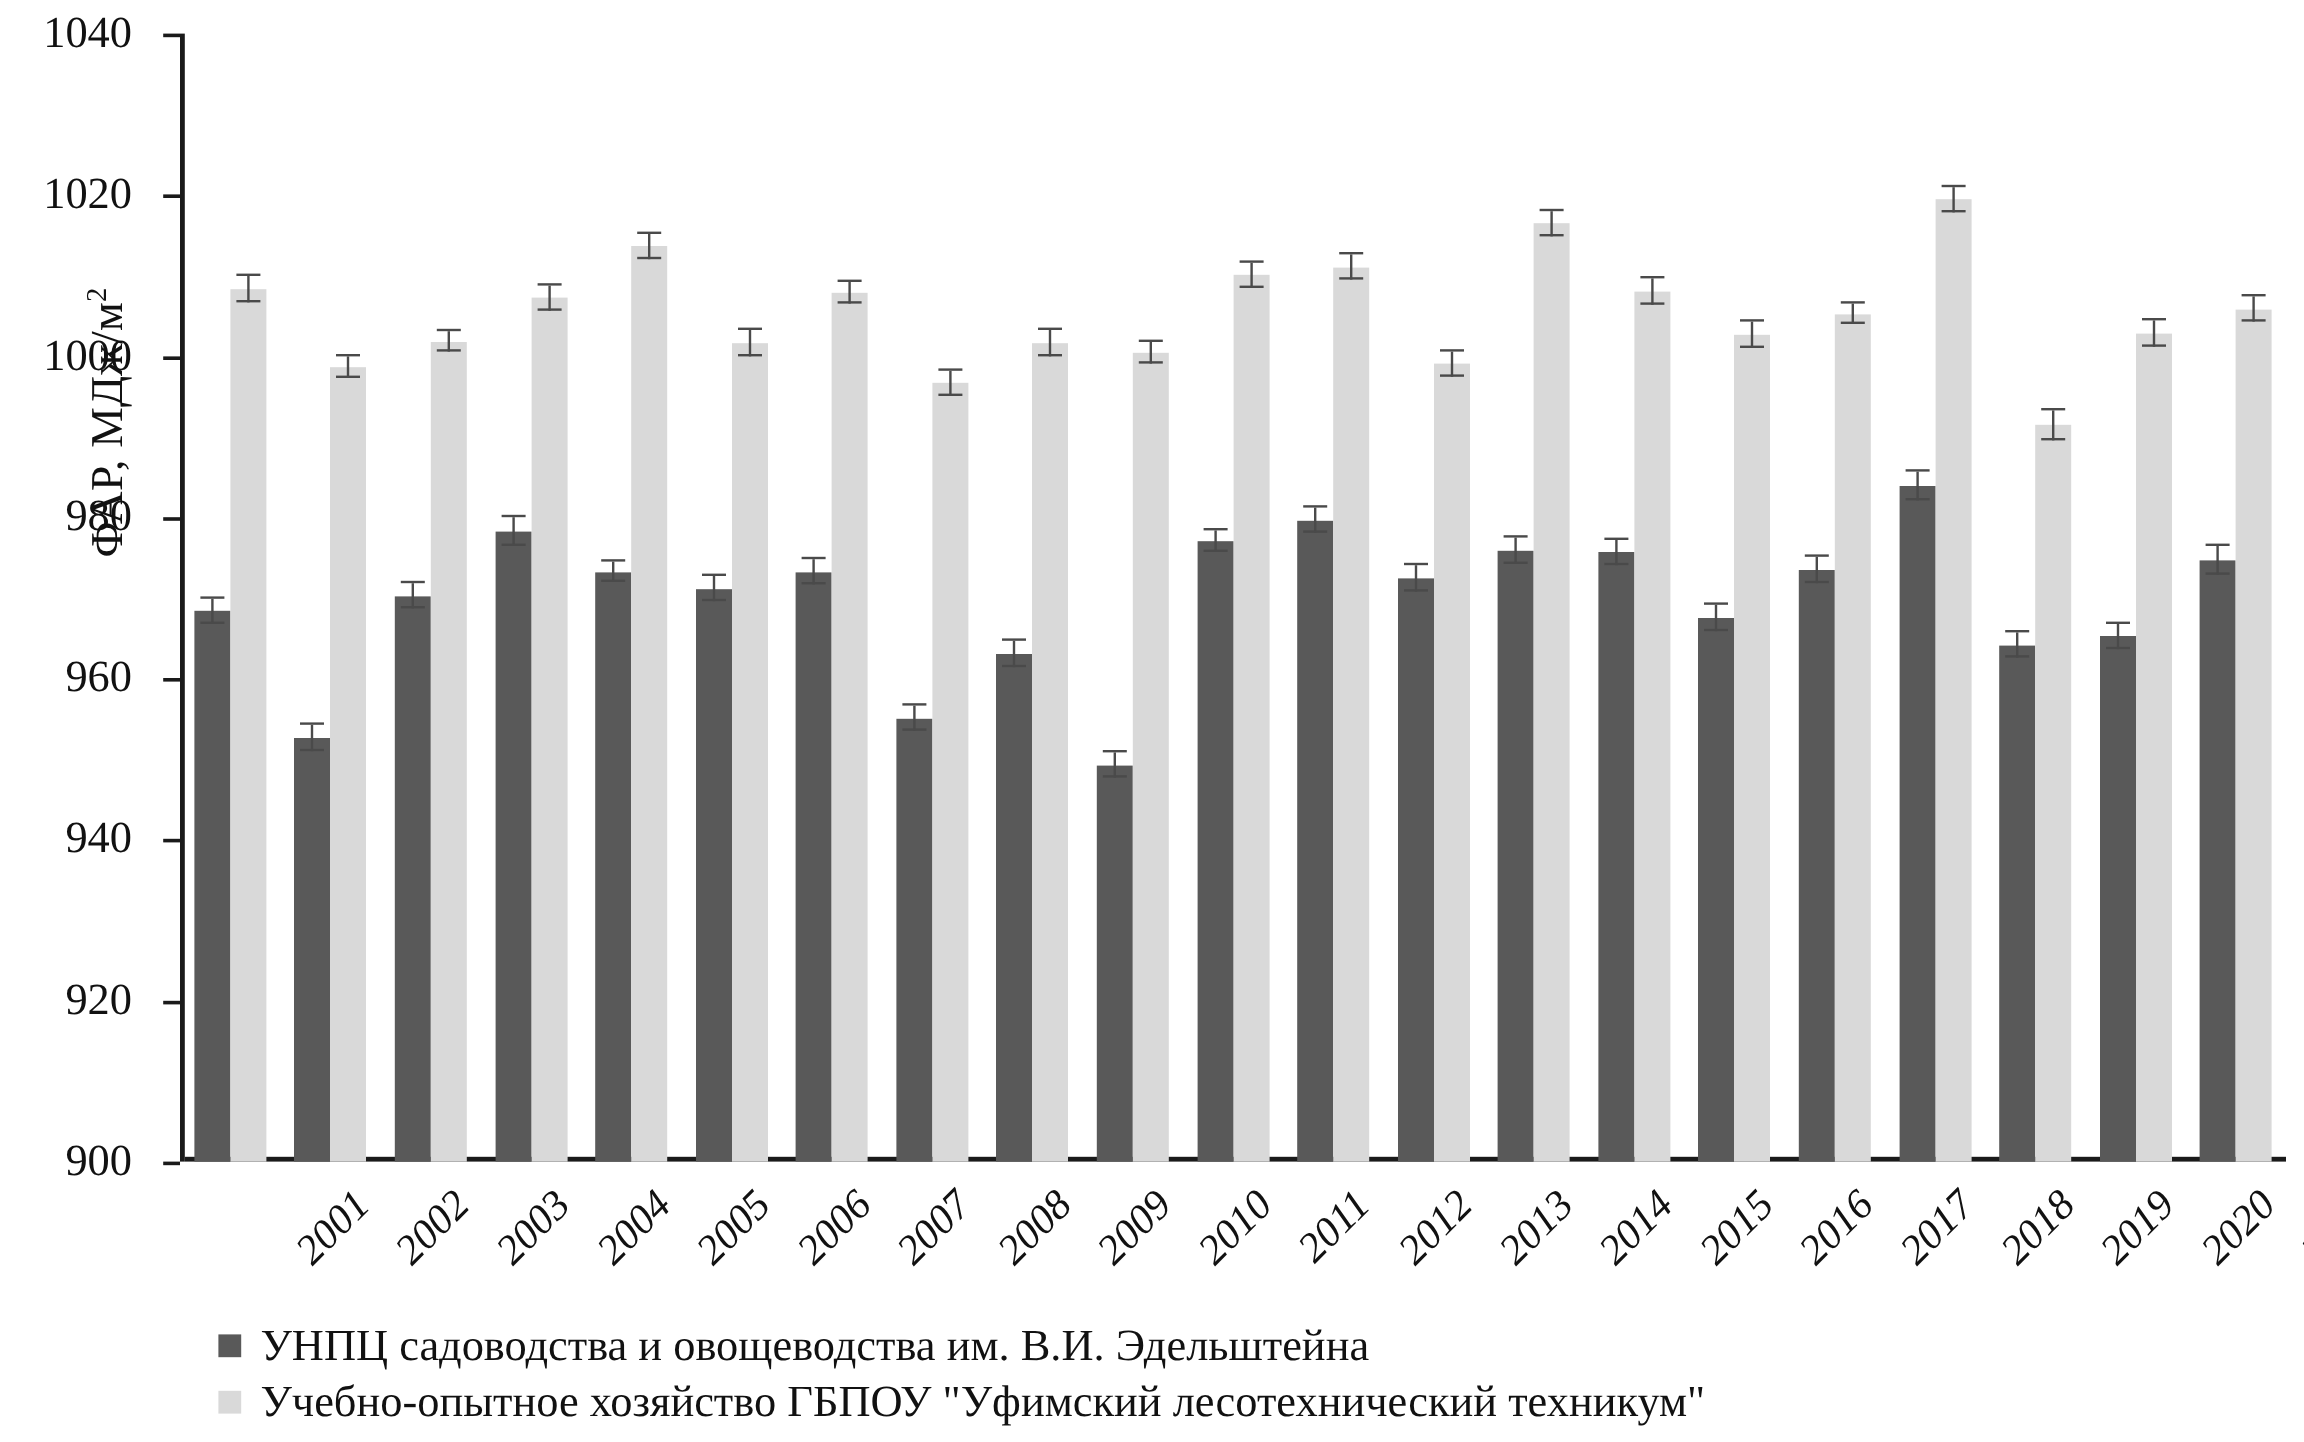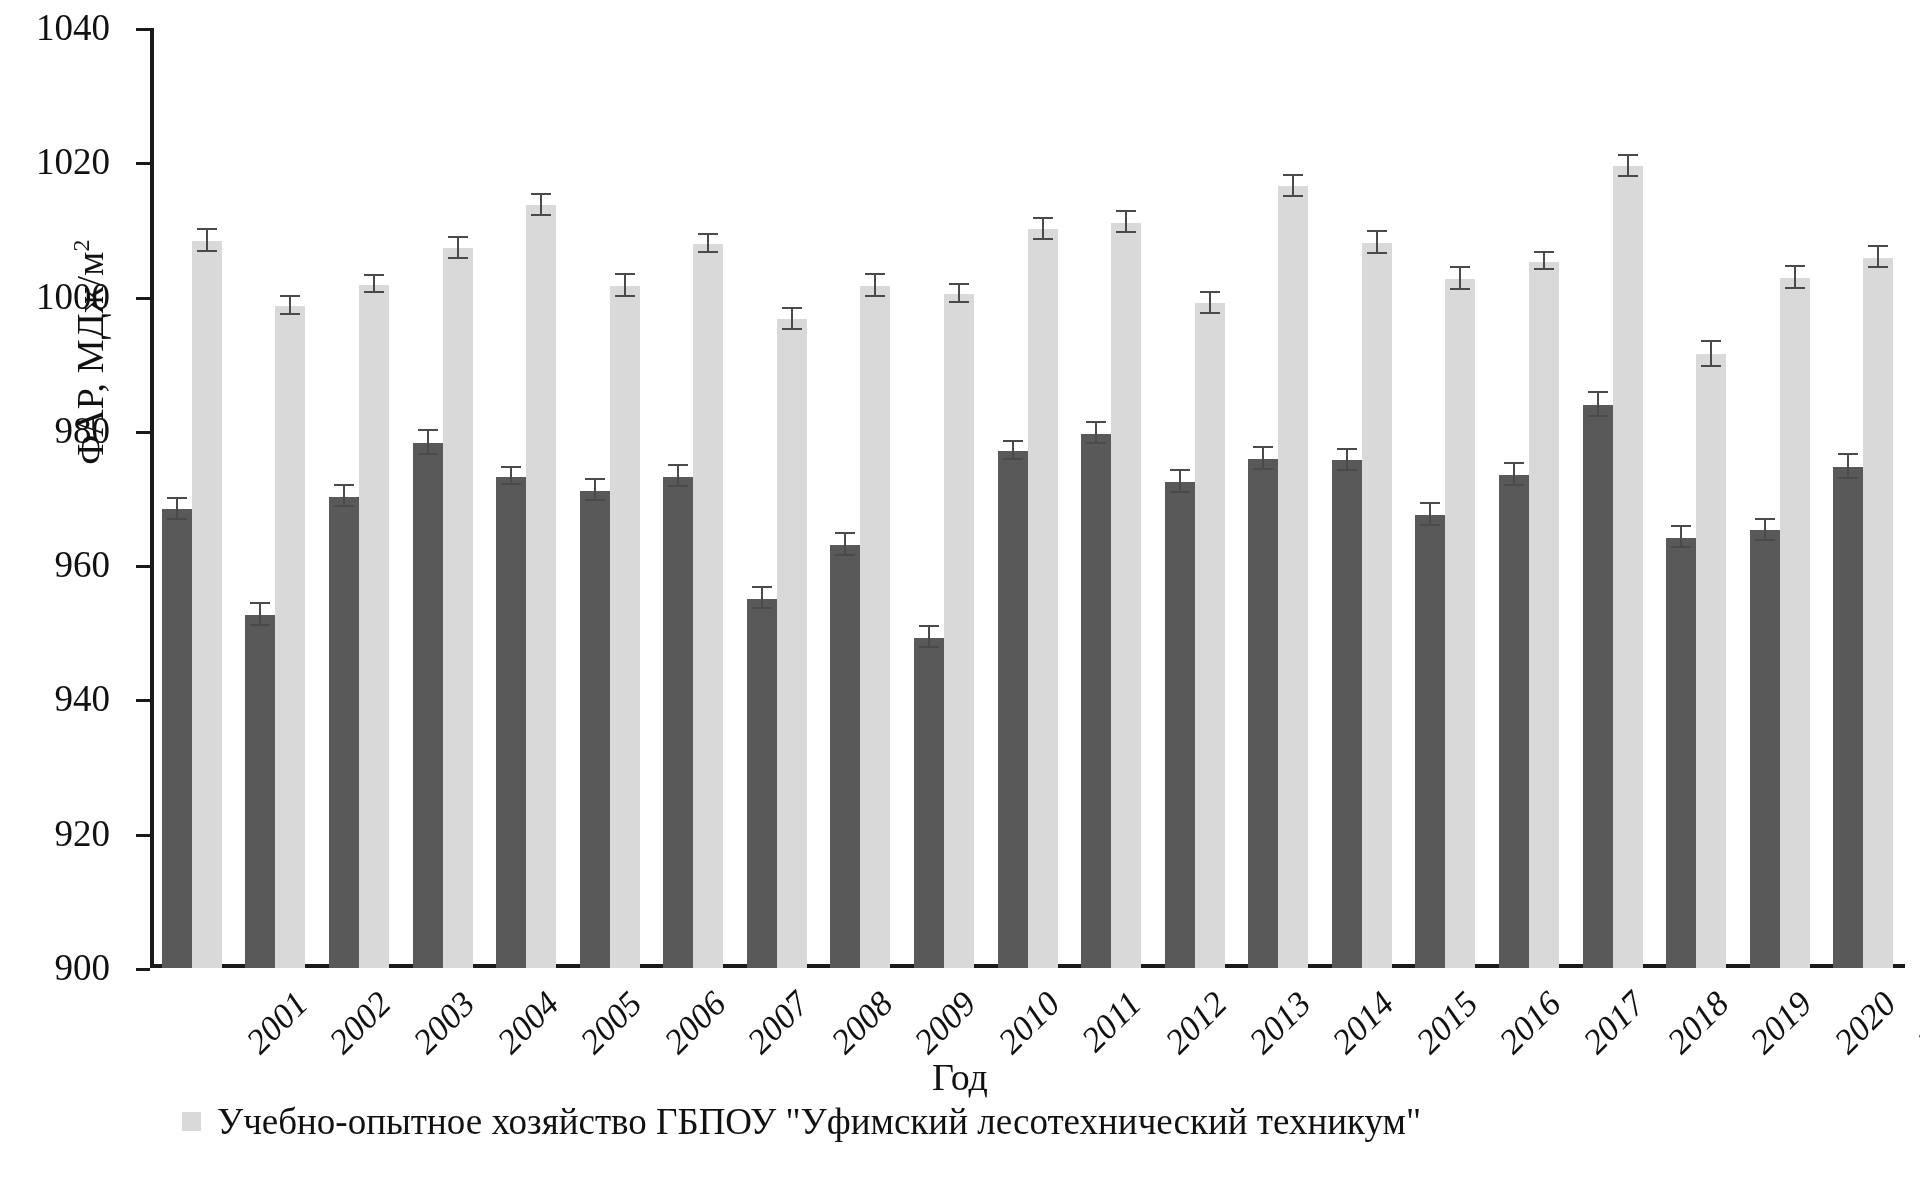--- a/index.html
+++ b/index.html
@@ -507,22 +507,25 @@
       <div class="x-tick-label" style="left: 1304.21px; top: 984px;">2014</div>
       <div class="x-tick-label" style="left: 1387.79px; top: 984px;">2015</div>
       <div class="x-tick-label" style="left: 1471.36px; top: 984px;">2016</div>
       <div class="x-tick-label" style="left: 1554.93px; top: 984px;">2017</div>
       <div class="x-tick-label" style="left: 1638.5px; top: 984px;">2018</div>
       <div class="x-tick-label" style="left: 1722.07px; top: 984px;">2019</div>
       <div class="x-tick-label" style="left: 1805.64px; top: 984px;">2020</div>
       <div class="x-tick-label" style="left: 1889.21px; top: 984px;">2021</div>
     </div>
 
-  <div class="x-axis-title">Год</div>
 
   <div id="legend">
+      <div class="legend-row">
+        <span class="legend-swatch" style="background: rgb(89, 89, 89);"></span>
+        <span class="legend-label">УНПЦ садоводства и овощеводства им. В.И. Эдельштейна</span>
+      </div>
       <div class="legend-row">
         <span class="legend-swatch" style="background: rgb(217, 217, 217);"></span>
         <span class="legend-label">Учебно-опытное хозяйство ГБПОУ "Уфимский лесотехнический техникум"</span>
       </div>
     </div>
 
 </div>
 
 </body></html>

